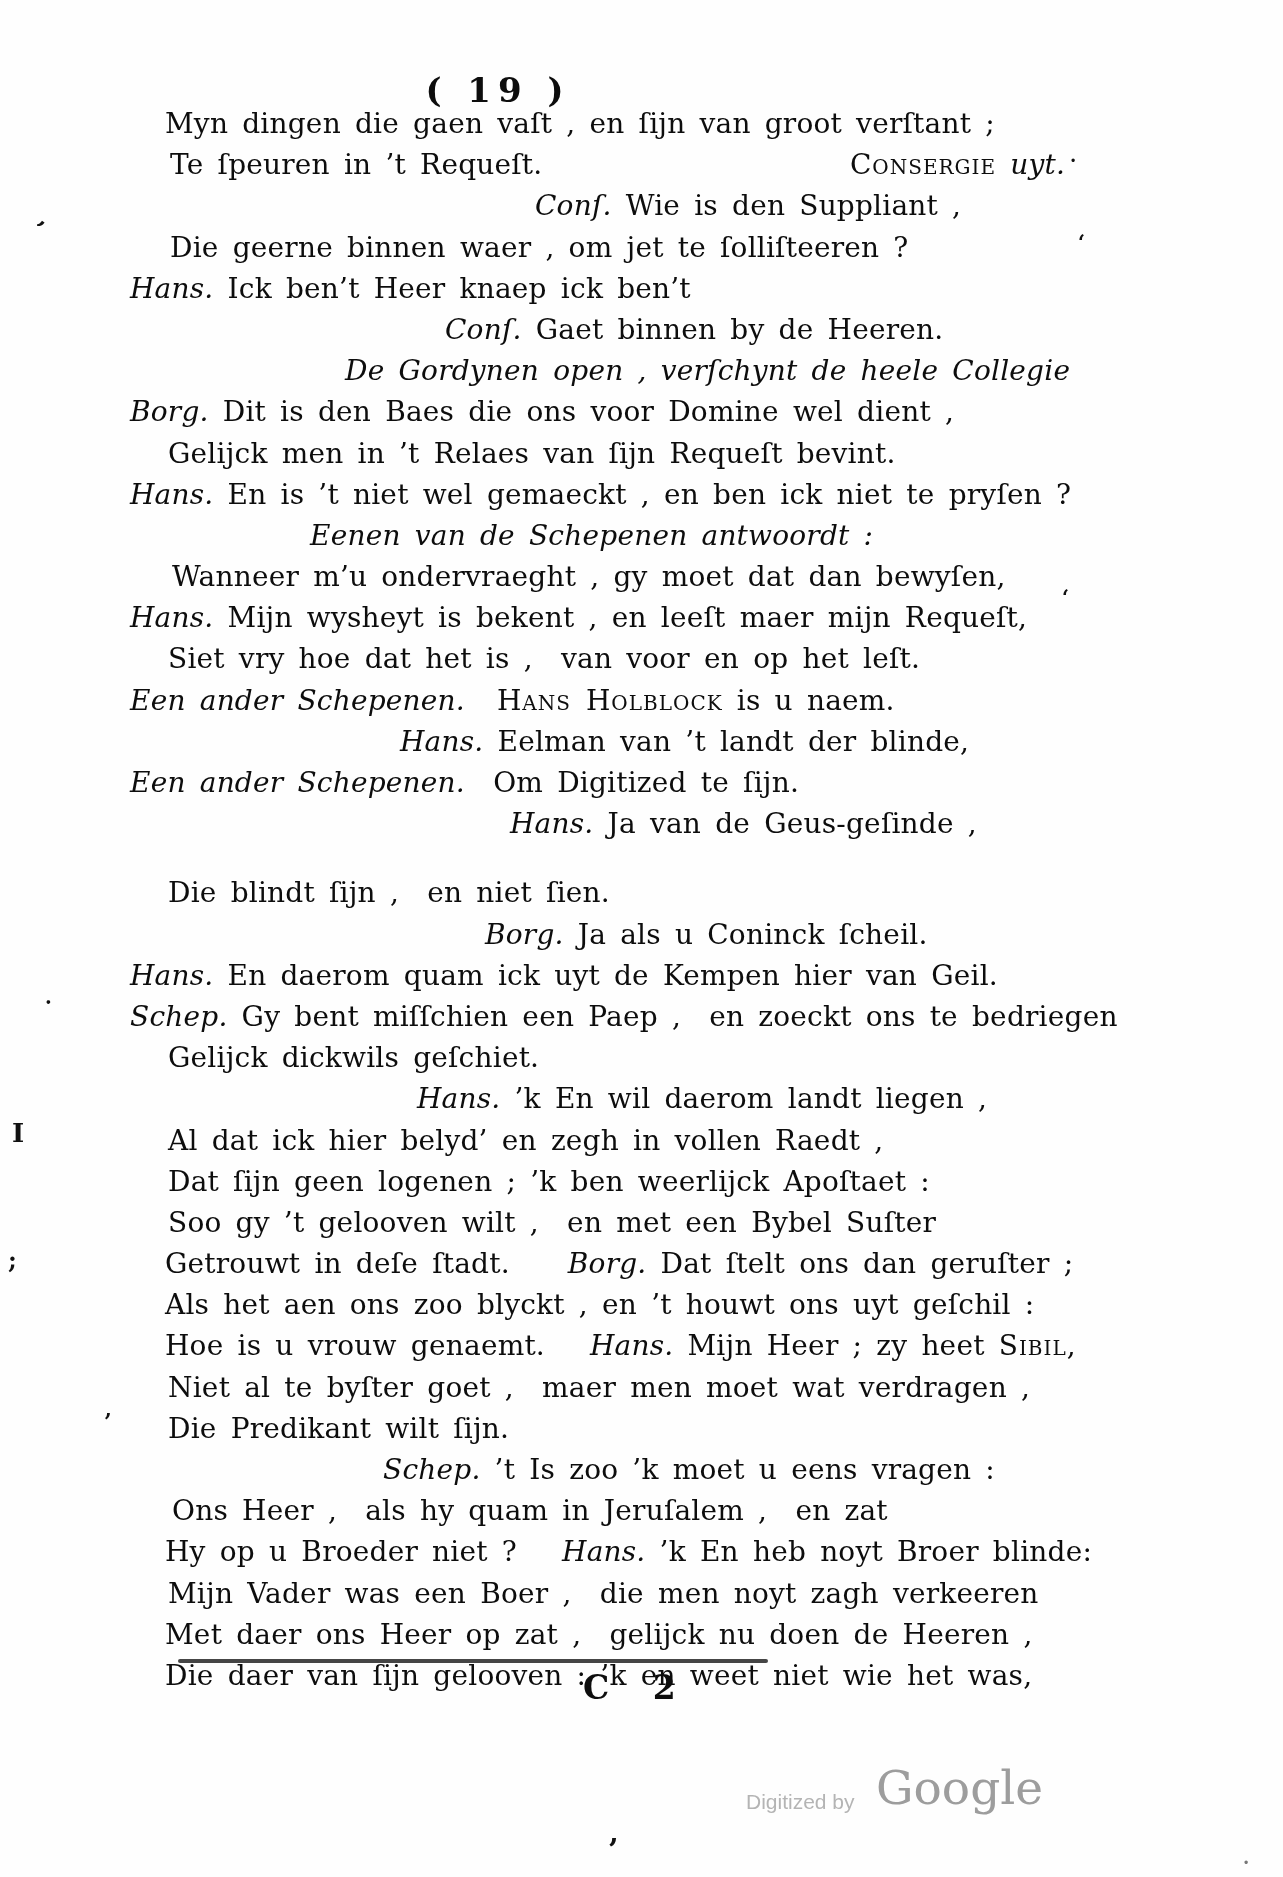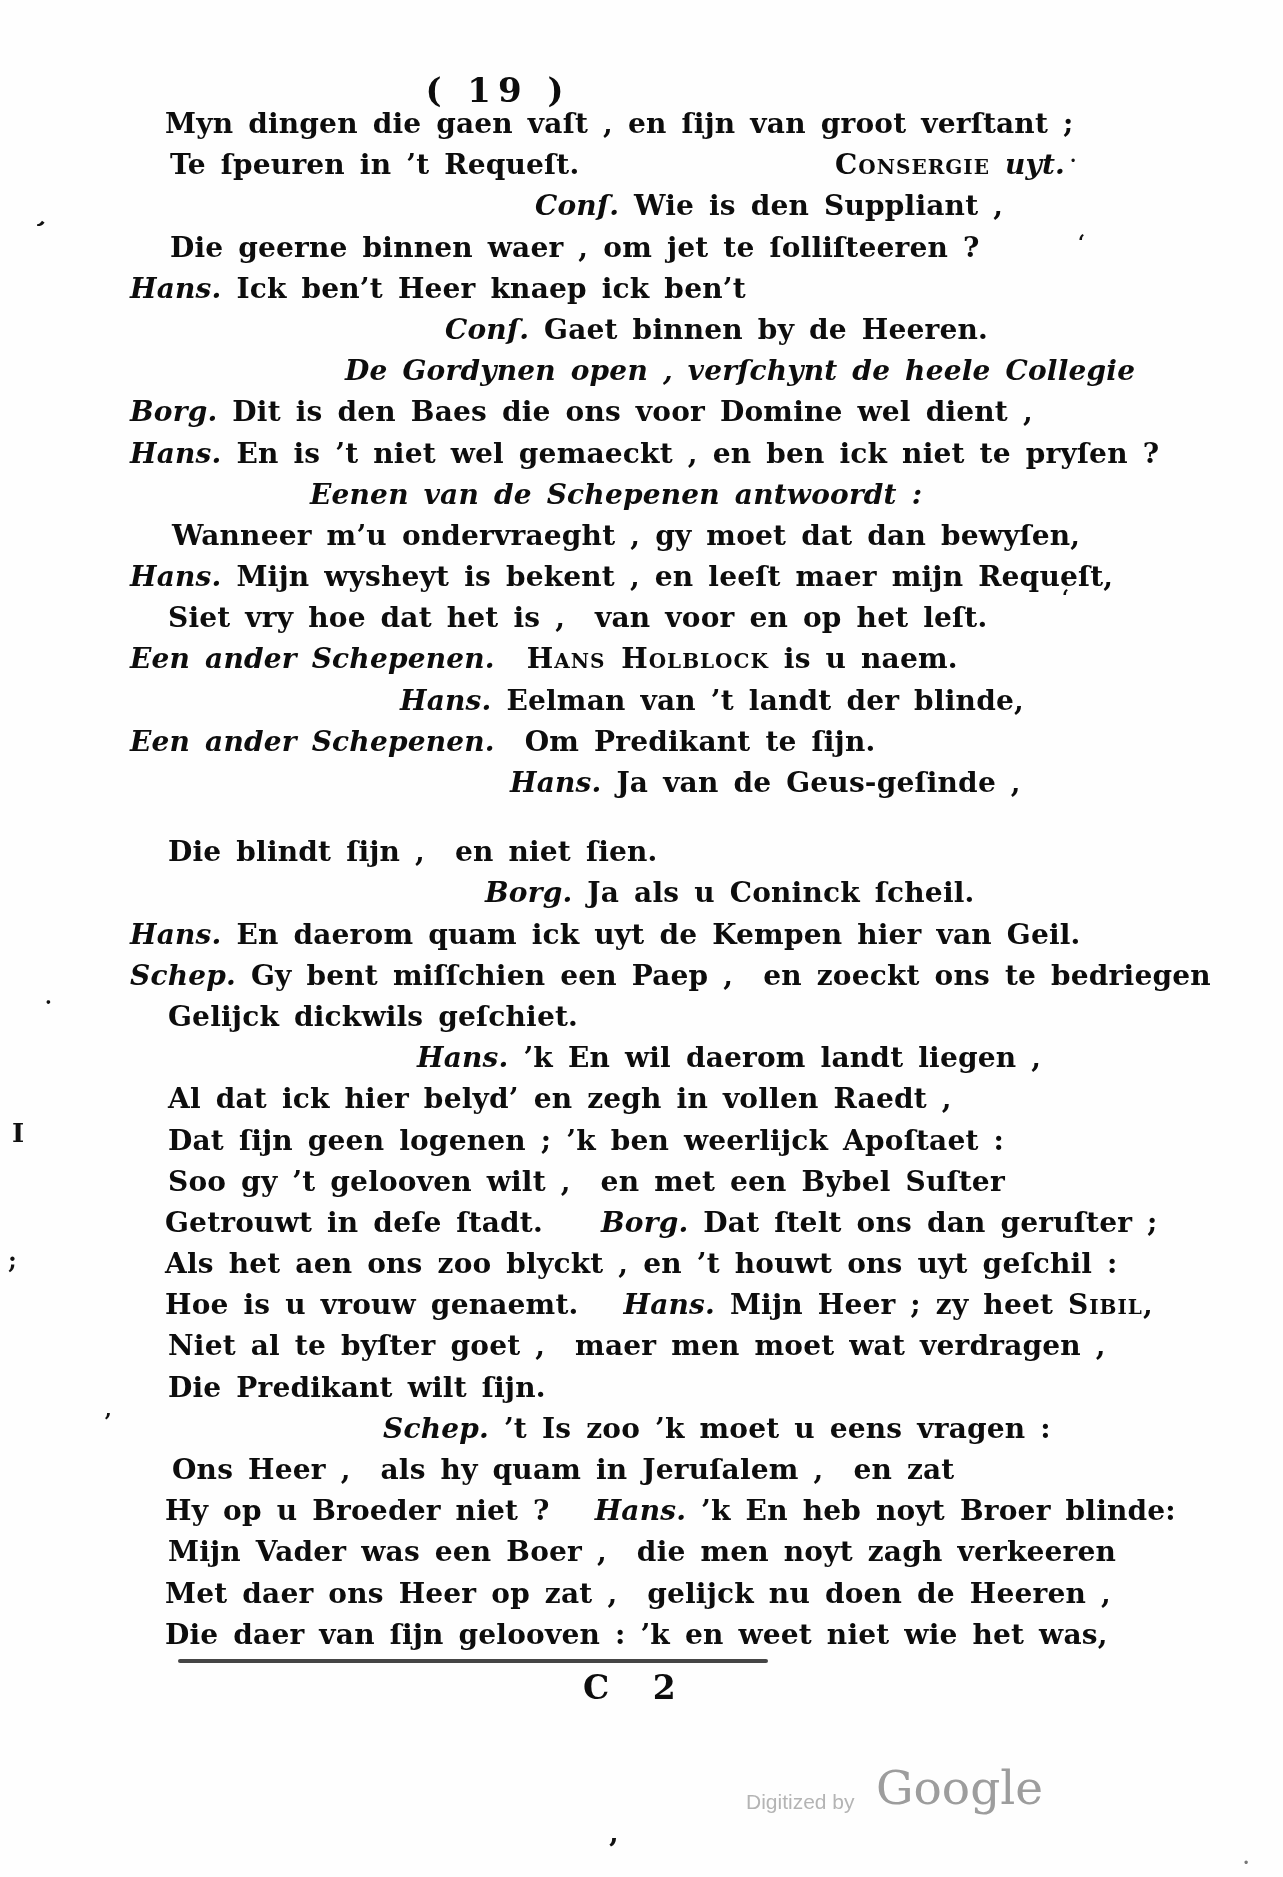--- a/index.html
+++ b/index.html
@@ -8,21 +8,21 @@
     background:#fefefe; overflow:hidden;
     font-family:"DejaVu Serif", serif; color:#0d0d0d;
   }
   .pagenum {
     position:absolute; left:398px; top:70px; width:200px;
     text-align:center; font-size:34px; font-weight:700; letter-spacing:7px;
   }
   .block { position:absolute; left:130px; top:103px; width:945px; }
   .line {
     height:41.2px; line-height:41.2px; white-space:pre;
-    font-size:28px; font-weight:700; letter-spacing:0.2px; word-spacing:5px;
+    font-size:28px; font-weight:400; letter-spacing:0.2px; word-spacing:5px;
   }
   .line.flex { display:flex; }
   .flex .right { margin-left:auto; padding-right:10px; }
   .r { font-style:normal; }
   .i { font-style:italic; }
   .sc { font-variant:small-caps; letter-spacing:1px; }
   .gap { display:inline-block; }
   .sig {
     position:absolute; left:583px; top:1668px;
     font-size:33px; font-weight:700; letter-spacing:16px; white-space:pre;
@@ -48,28 +48,29 @@
 
   <div class="block">
       <div class="line" style="padding-left: 35px;"><span><span class="r">Myn dingen die gaen vaſt , en ſijn van groot verſtant ;</span></span></div>
       <div class="line flex" style="padding-left: 40px; gap: 32px;"><span><span class="r">Te ſpeuren in ’t Requeſt.</span></span><span class="right"><span class="sc">Consergie</span><span class="i"> uyt.</span></span></div>
       <div class="line" style="padding-left: 405px;"><span><span class="i">Conſ.</span><span class="r"> Wie is den Suppliant ,</span></span></div>
       <div class="line" style="padding-left: 40px;"><span><span class="r">Die geerne binnen waer , om jet te ſolliſteeren ?</span></span></div>
       <div class="line" style="padding-left: 0px;"><span><span class="i">Hans.</span><span class="r"> Ick ben’t Heer knaep ick ben’t</span></span></div>
       <div class="line" style="padding-left: 315px;"><span><span class="i">Conſ.</span><span class="r"> Gaet binnen by de Heeren.</span></span></div>
       <div class="line" style="padding-left: 215px;"><span><span class="i">De Gordynen open , verſchynt de heele Collegie</span></span></div>
       <div class="line" style="padding-left: 0px;"><span><span class="i">Borg.</span><span class="r"> Dit is den Baes die ons voor Domine wel dient ,</span></span></div>
+      <div class="line" style="padding-left: 38px;"><span><span class="r">Gelijck men in ’t Relaes van ſijn Requeſt bevint.</span></span></div>
       <div class="line" style="padding-left: 0px;"><span><span class="i">Hans.</span><span class="r"> En is ’t niet wel gemaeckt , en ben ick niet te pryſen ?</span></span></div>
       <div class="line" style="padding-left: 180px;"><span><span class="i">Eenen van de Schepenen antwoordt :</span></span></div>
       <div class="line" style="padding-left: 42px;"><span><span class="r">Wanneer m’u ondervraeght , gy moet dat dan bewyſen,</span></span></div>
       <div class="line" style="padding-left: 0px;"><span><span class="i">Hans.</span><span class="r"> Mijn wysheyt is bekent , en leeſt maer mijn Requeſt,</span></span></div>
       <div class="line" style="padding-left: 38px;"><span><span class="r">Siet vry hoe dat het is ,  van voor en op het leſt.</span></span></div>
       <div class="line" style="padding-left: 0px;"><span><span class="i">Een ander Schepenen.</span><span class="gap" style="width: 32px;"></span><span class="sc">Hans Holblock</span><span class="r"> is u naem.</span></span></div>
       <div class="line" style="padding-left: 270px;"><span><span class="i">Hans.</span><span class="r"> Eelman van ’t landt der blinde,</span></span></div>
-      <div class="line" style="padding-left: 0px;"><span><span class="i">Een ander Schepenen.</span><span class="r">  Om Predikant te ſijn.</span></span></div>
+      <div class="line" style="padding-left: 0px;"><span><span class="i">Een ander Schepenen.</span><span class="r">  Om Digitized te ſijn.</span></span></div>
       <div class="line" style="padding-left: 380px;"><span><span class="i">Hans.</span><span class="r"> Ja van de Geus-geſinde ,</span></span></div>
       <div class="line" style="padding-left: 38px; margin-top: 28px;"><span><span class="r">Die blindt ſijn ,  en niet ſien.</span></span></div>
       <div class="line" style="padding-left: 355px;"><span><span class="i">Borg.</span><span class="r"> Ja als u Coninck ſcheil.</span></span></div>
       <div class="line" style="padding-left: 0px;"><span><span class="i">Hans.</span><span class="r"> En daerom quam ick uyt de Kempen hier van Geil.</span></span></div>
       <div class="line" style="padding-left: 0px;"><span><span class="i">Schep.</span><span class="r"> Gy bent miſſchien een Paep ,  en zoeckt ons te bedriegen</span></span></div>
       <div class="line" style="padding-left: 38px;"><span><span class="r">Gelijck dickwils geſchiet.</span></span></div>
       <div class="line" style="padding-left: 287px;"><span><span class="i">Hans.</span><span class="r"> ’k En wil daerom landt liegen ,</span></span></div>
       <div class="line" style="padding-left: 38px;"><span><span class="r">Al dat ick hier belyd’ en zegh in vollen Raedt ,</span></span></div>
       <div class="line" style="padding-left: 38px;"><span><span class="r">Dat ſijn geen logenen ; ’k ben weerlijck Apoſtaet :</span></span></div>
       <div class="line" style="padding-left: 38px;"><span><span class="r">Soo gy ’t gelooven wilt ,  en met een Bybel Suſter</span></span></div>

